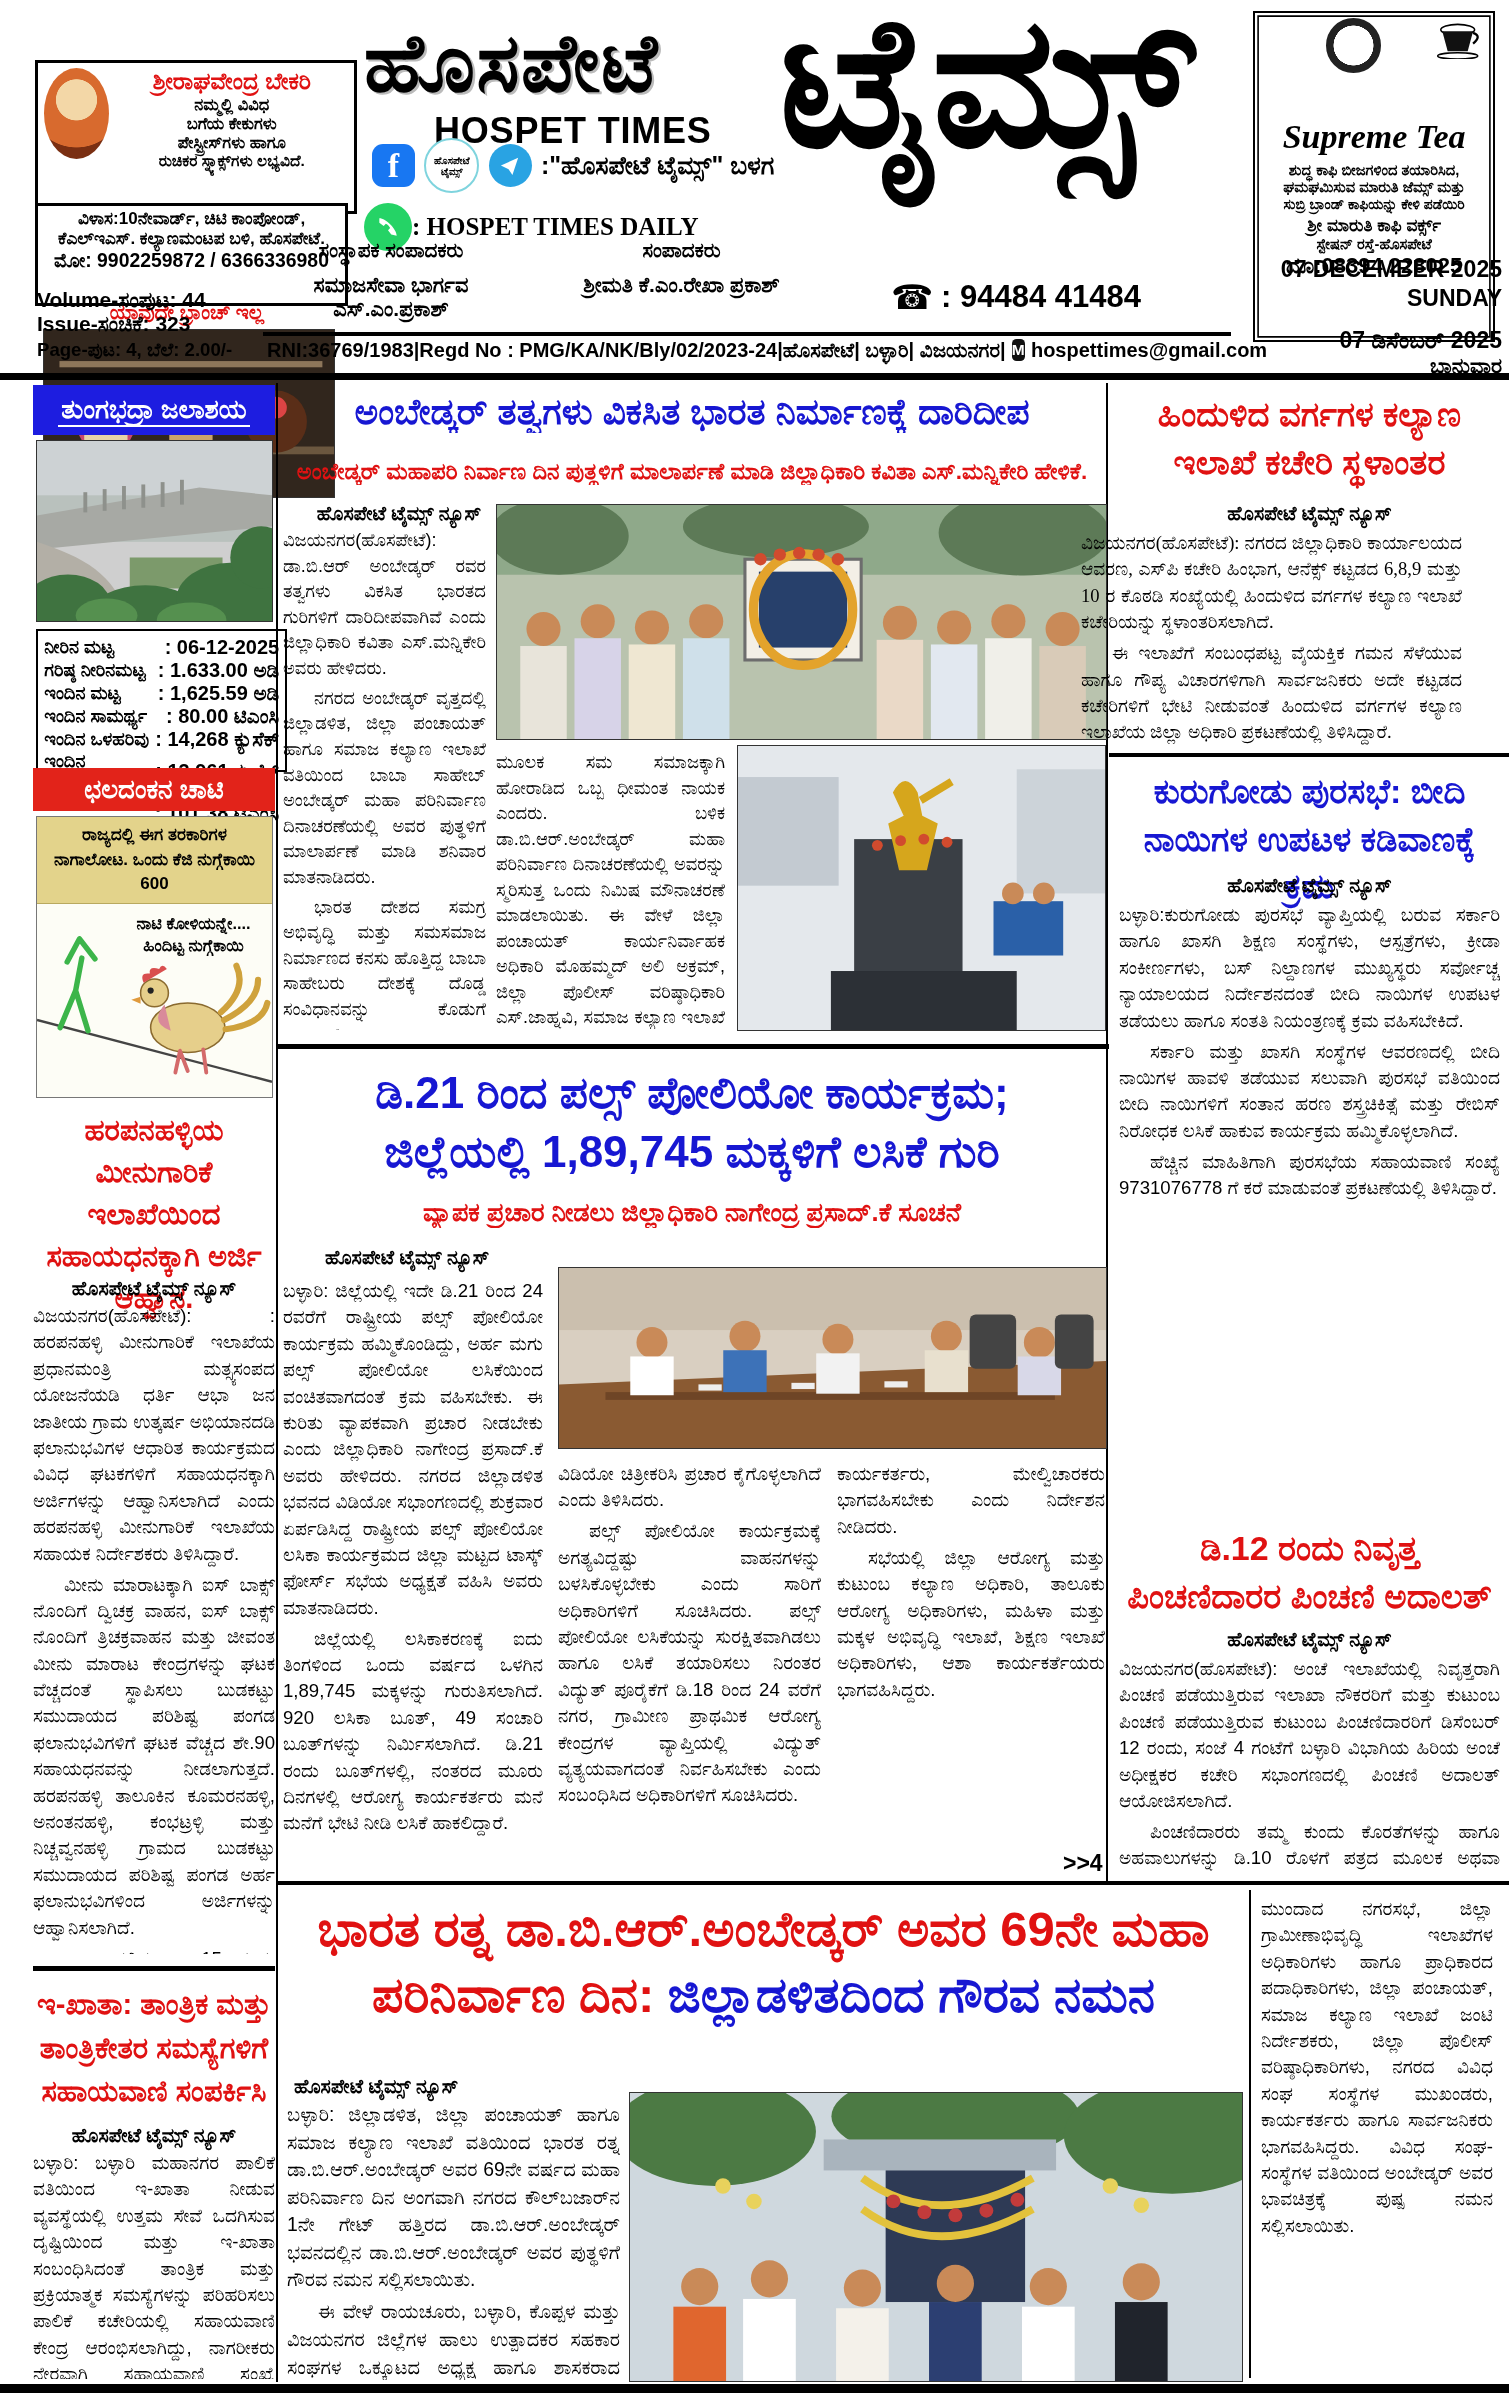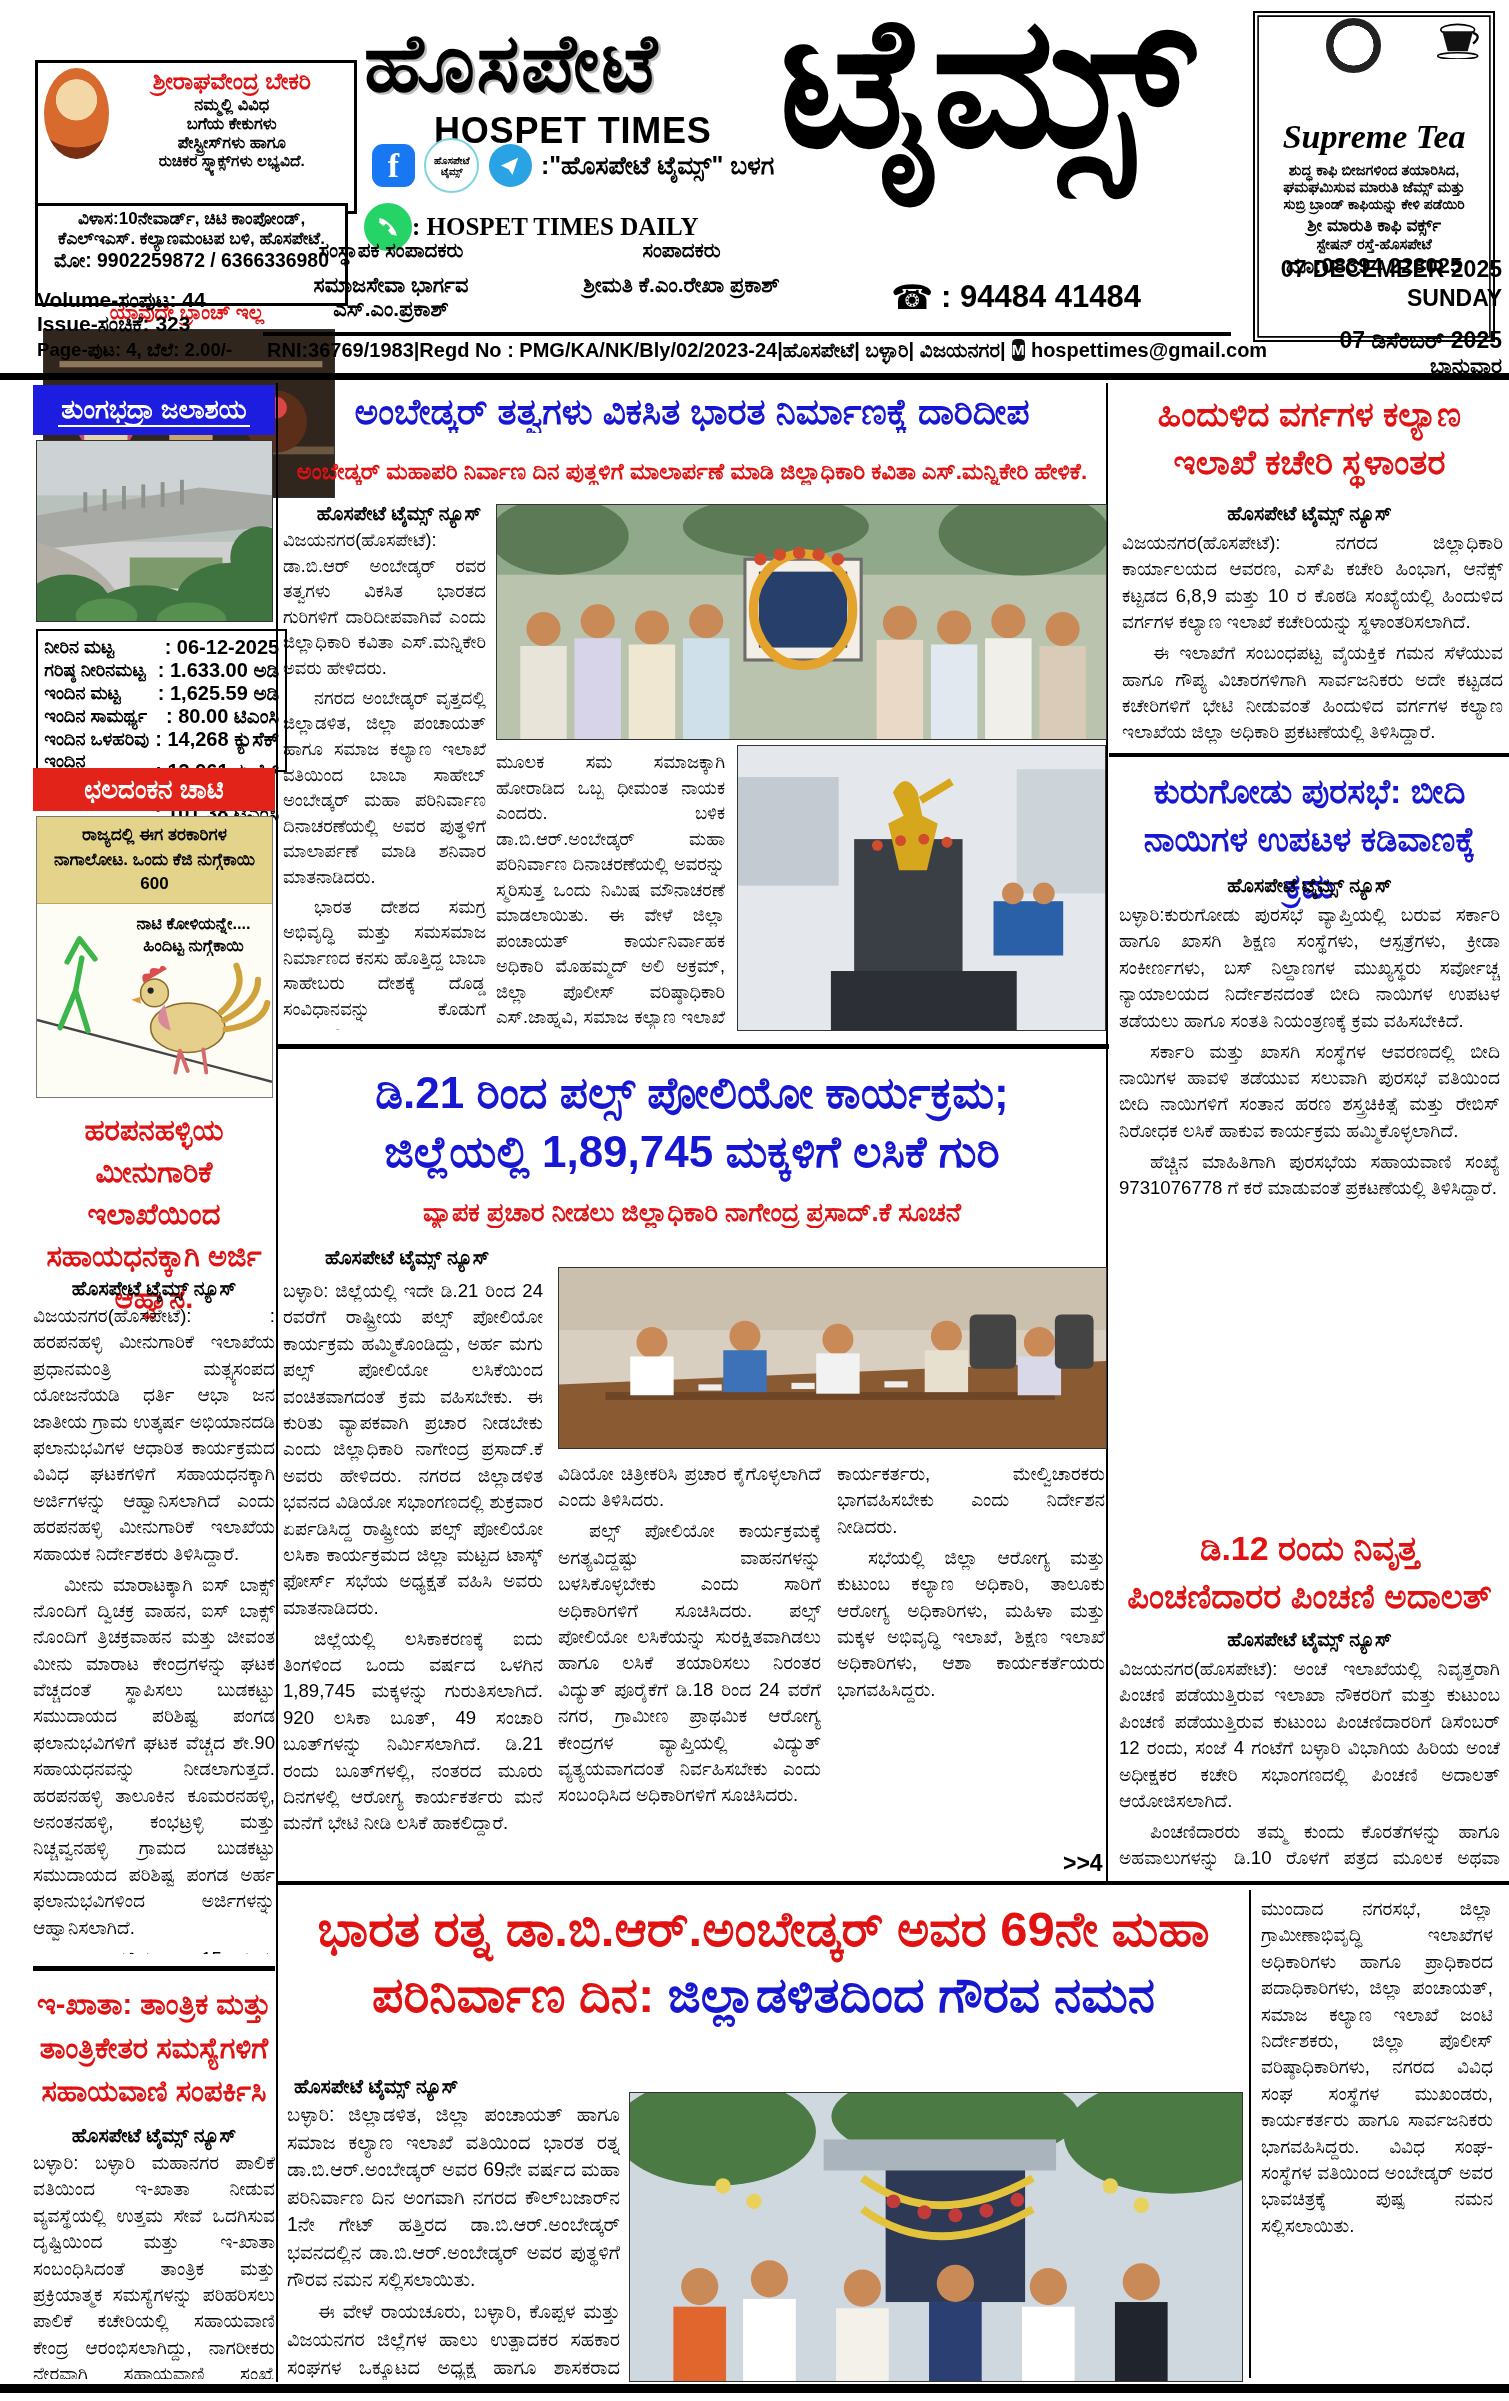--- a/index.html
+++ b/index.html
@@ -451,21 +451,21 @@
         </g>
     </svg>
   </div>
 
   <div class="abs body-text clip" style="left:1261px;top:1896px;width:232px;height:482px;">
     <p class="nodent">ಮುಂದಾದ ನಗರಸಭೆ, ಜಿಲ್ಲಾ ಗ್ರಾಮೀಣಾಭಿವೃದ್ಧಿ ಇಲಾಖೆಗಳ ಅಧಿಕಾರಿಗಳು ಹಾಗೂ ಪ್ರಾಧಿಕಾರದ ಪದಾಧಿಕಾರಿಗಳು, ಜಿಲ್ಲಾ ಪಂಚಾಯತ್, ಸಮಾಜ ಕಲ್ಯಾಣ ಇಲಾಖೆ ಜಂಟಿ ನಿರ್ದೇಶಕರು, ಜಿಲ್ಲಾ ಪೊಲೀಸ್ ವರಿಷ್ಠಾಧಿಕಾರಿಗಳು, ನಗರದ ವಿವಿಧ ಸಂಘ ಸಂಸ್ಥೆಗಳ ಮುಖಂಡರು, ಕಾರ್ಯಕರ್ತರು ಹಾಗೂ ಸಾರ್ವಜನಿಕರು ಭಾಗವಹಿಸಿದ್ದರು. ವಿವಿಧ ಸಂಘ-ಸಂಸ್ಥೆಗಳ ವತಿಯಿಂದ ಅಂಬೇಡ್ಕರ್ ಅವರ ಭಾವಚಿತ್ರಕ್ಕೆ ಪುಷ್ಪ ನಮನ ಸಲ್ಲಿಸಲಾಯಿತು.</p>
   </div>
 
   <div class="abs center bold red" style="left:1119px;top:391px;width:381px;font-size:34px;line-height:1.4;">ಹಿಂದುಳಿದ ವರ್ಗಗಳ ಕಲ್ಯಾಣ ಇಲಾಖೆ ಕಚೇರಿ ಸ್ಥಳಾಂತರ</div>
   <div class="abs byline" style="left:1119px;top:502px;width:381px;">ಹೊಸಪೇಟೆ ಟೈಮ್ಸ್ ನ್ಯೂಸ್</div>
-  <div class="abs body-text clip" style="left:1122px;top:530px;width:381px;height:217px;">
+  <div class="abs body-text clip" style="left:1081px;top:530px;width:381px;height:217px;font-family:Liberation Serif, serif;">
     <p class="nodent">ವಿಜಯನಗರ(ಹೊಸಪೇಟೆ): ನಗರದ ಜಿಲ್ಲಾಧಿಕಾರಿ ಕಾರ್ಯಾಲಯದ ಆವರಣ, ಎಸ್‌ಪಿ ಕಚೇರಿ ಹಿಂಭಾಗ, ಆನೆಕ್ಸ್ ಕಟ್ಟಡದ 6,8,9 ಮತ್ತು 10 ರ ಕೊಠಡಿ ಸಂಖ್ಯೆಯಲ್ಲಿ ಹಿಂದುಳಿದ ವರ್ಗಗಳ ಕಲ್ಯಾಣ ಇಲಾಖೆ ಕಚೇರಿಯನ್ನು ಸ್ಥಳಾಂತರಿಸಲಾಗಿದೆ.</p>
     <p>ಈ ಇಲಾಖೆಗೆ ಸಂಬಂಧಪಟ್ಟ ವೈಯಕ್ತಿಕ ಗಮನ ಸೆಳೆಯುವ ಹಾಗೂ ಗೌಪ್ಯ ವಿಚಾರಗಳಿಗಾಗಿ ಸಾರ್ವಜನಿಕರು ಅದೇ ಕಟ್ಟಡದ ಕಚೇರಿಗಳಿಗೆ ಭೇಟಿ ನೀಡುವಂತೆ ಹಿಂದುಳಿದ ವರ್ಗಗಳ ಕಲ್ಯಾಣ ಇಲಾಖೆಯ ಜಿಲ್ಲಾ ಅಧಿಕಾರಿ ಪ್ರಕಟಣೆಯಲ್ಲಿ ತಿಳಿಸಿದ್ದಾರೆ.</p>
   </div>
 
   <div class="hrule" style="left:1109px;top:753px;width:400px;height:3.9px;"></div>
 
   <div class="abs center bold blue" style="left:1119px;top:768px;width:381px;font-size:34px;line-height:1.4;">ಕುರುಗೋಡು ಪುರಸಭೆ: ಬೀದಿ ನಾಯಿಗಳ ಉಪಟಳ ಕಡಿವಾಣಕ್ಕೆ ಕ್ರಮ</div>
   <div class="abs byline" style="left:1119px;top:874px;width:381px;">ಹೊಸಪೇಟೆ ಟೈಮ್ಸ್ ನ್ಯೂಸ್</div>
   <div class="abs body-text clip" style="left:1119px;top:902px;width:381px;height:612px;">
     <p class="nodent">ಬಳ್ಳಾರಿ:ಕುರುಗೋಡು ಪುರಸಭೆ ವ್ಯಾಪ್ತಿಯಲ್ಲಿ ಬರುವ ಸರ್ಕಾರಿ ಹಾಗೂ ಖಾಸಗಿ ಶಿಕ್ಷಣ ಸಂಸ್ಥೆಗಳು, ಆಸ್ಪತ್ರೆಗಳು, ಕ್ರೀಡಾ ಸಂಕೀರ್ಣಗಳು, ಬಸ್ ನಿಲ್ದಾಣಗಳ ಮುಖ್ಯಸ್ಥರು ಸರ್ವೋಚ್ಚ ನ್ಯಾಯಾಲಯದ ನಿರ್ದೇಶನದಂತೆ ಬೀದಿ ನಾಯಿಗಳ ಉಪಟಳ ತಡೆಯಲು ಹಾಗೂ ಸಂತತಿ ನಿಯಂತ್ರಣಕ್ಕೆ ಕ್ರಮ ವಹಿಸಬೇಕಿದೆ.</p>

